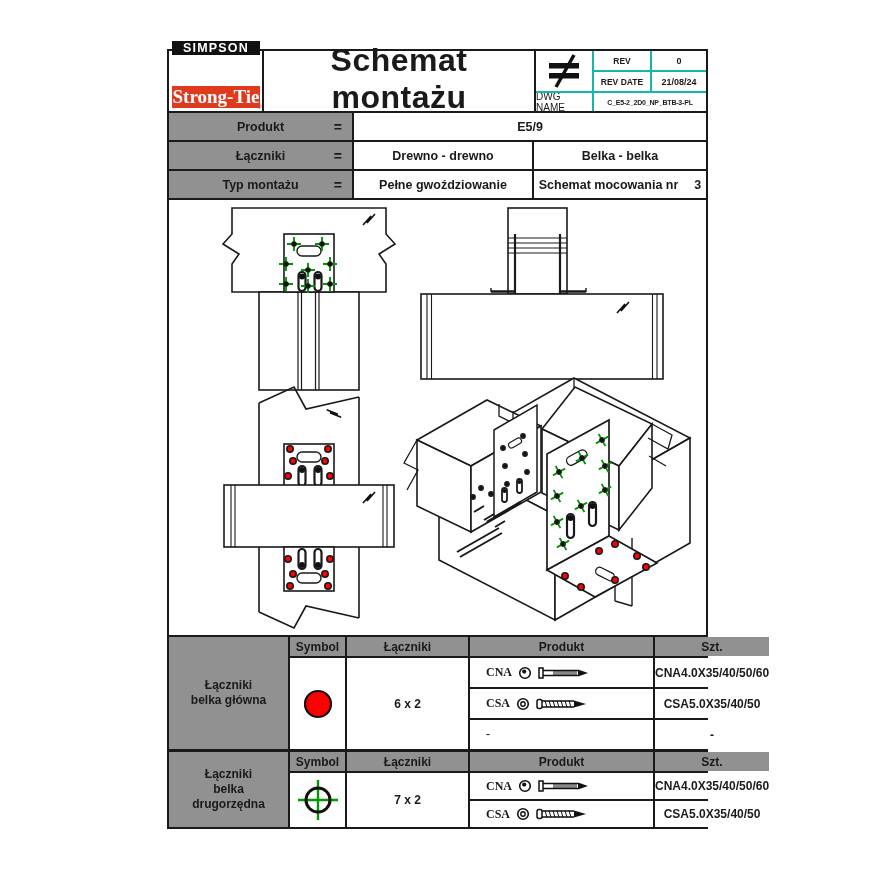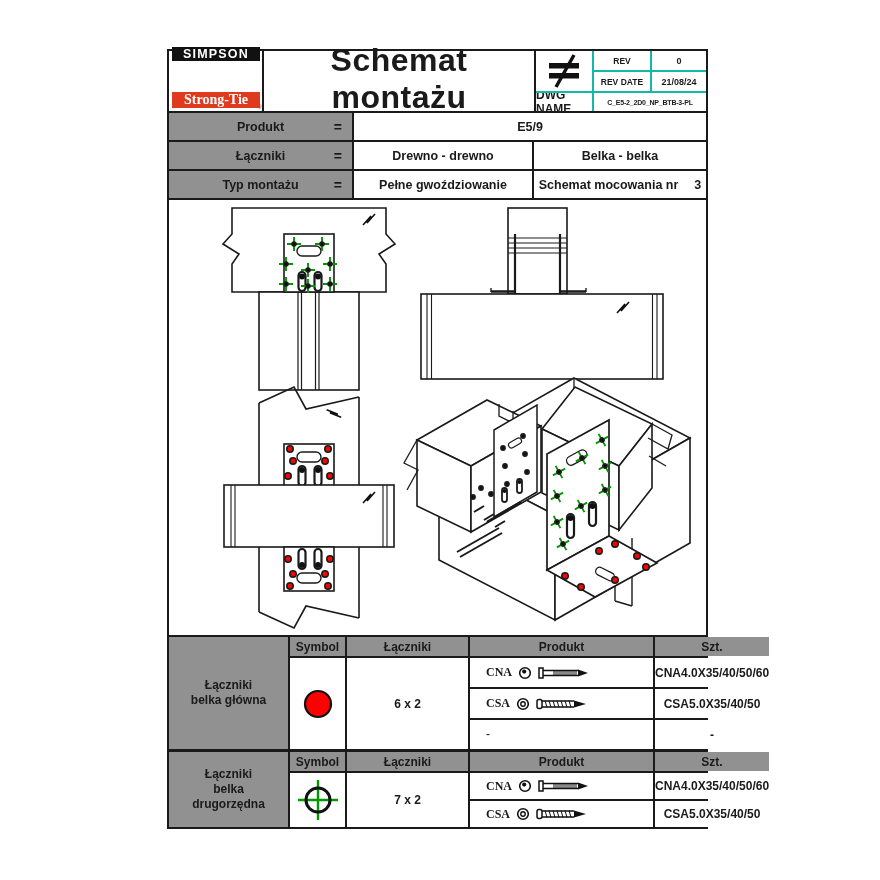--- a/index.html
+++ b/index.html
@@ -11,32 +11,32 @@
   #sheet{
     position:absolute;left:167px;top:49px;width:541px;height:780px;
     border:2px solid #1a1a1a;box-sizing:border-box;background:#fff;
   }
   
   .hdr{height:60px;border-bottom:2px solid #1a1a1a;display:flex;}
   .logo{width:95px;border-right:2px solid #1a1a1a;box-sizing:border-box;
         display:flex;flex-direction:column;justify-content:flex-end;gap:1px;padding:3px 2px 3px 3px;position:relative;}
   .logo .bar{height:25px;display:flex;align-items:center;justify-content:center;}
   .logo .bar.black{background:#111;color:#fff;font-weight:bold;font-size:12.5px;letter-spacing:1.2px;}
-  .logo .bar.red{background:#E03A1E;color:#fff;font-family:"Liberation Serif",serif;font-weight:bold;font-size:14px;margin-top:30px;}
+  .logo .bar.red{background:#E03A1E;color:#fff;font-family:"Liberation Serif",serif;font-weight:bold;font-size:19px;margin-top:30px;}
   .logo .reg{position:absolute;right:0px;bottom:1px;font-size:6px;color:#E03A1E;}
   .titlecell{flex:1;display:flex;align-items:center;justify-content:center;}
   .titlecell span{font-size:32px;font-weight:bold;border-bottom:3px solid #1a1a1a;padding:0 6px 2px 6px;letter-spacing:0.5px;text-align:center;}
   .revblock{width:172px;border-left:2px solid #1a1a1a;box-sizing:border-box;
             display:grid;grid-template-columns:56px 56px 1fr;grid-template-rows:19px 19px 1fr;
             gap:2px;background:#14b8a6;}
   .revblock>div{background:#fff;display:flex;align-items:center;justify-content:center;overflow:hidden;}
   .rb-sym{grid-row:1/3;}
   .rb-lab{font-size:8.5px;font-weight:bold;}
   .rb-val{font-size:9px;font-weight:bold;}
-  .rb-dwglab{font-size:12px;font-weight:bold;}
+  .rb-dwglab{font-size:10px;font-weight:normal;}
   .rb-dwgval{grid-column:2/4;font-size:7px;font-weight:bold;letter-spacing:-0.2px;}
   
   .ptable{display:grid;grid-template-columns:183px 178px 1fr;grid-template-rows:27px 27px 27px;
           gap:2px;background:#1a1a1a;border-bottom:2px solid #1a1a1a;}
   .ptable>div{background:#fff;display:flex;align-items:center;justify-content:center;
               font-weight:bold;font-size:12.5px;}
   .plab{background:#919191 !important;position:relative;}
   .plab .eq{position:absolute;right:10px;font-size:14px;}
   .pspan2{grid-column:2/4;}
   .pnum{margin-left:16px;}

